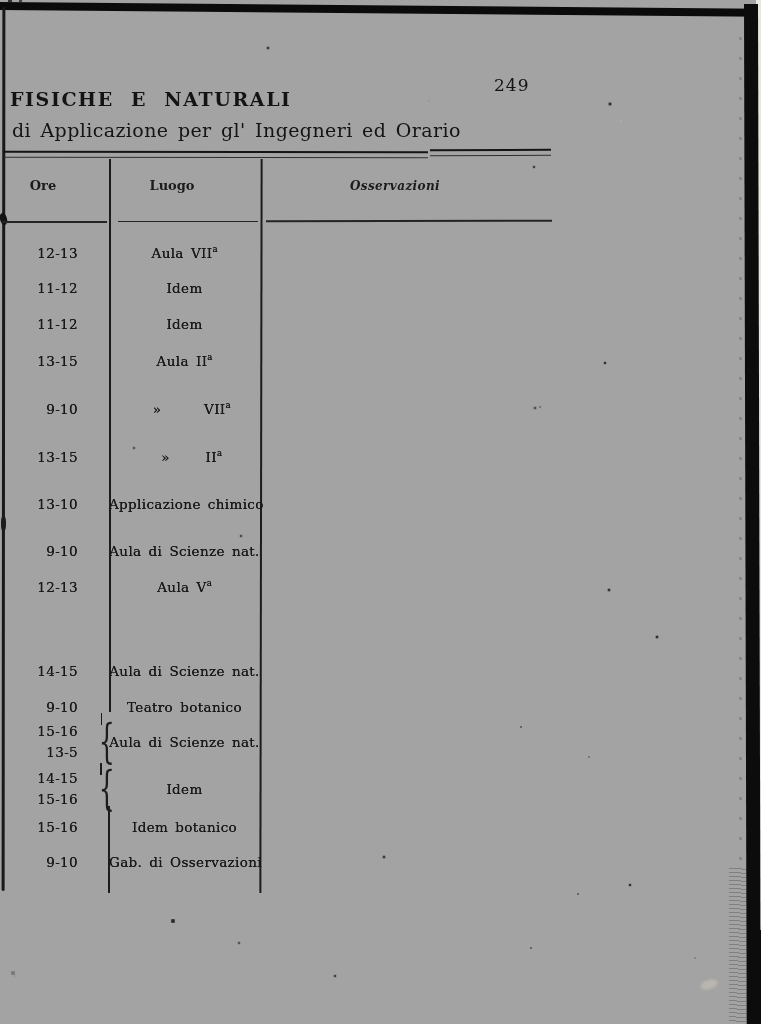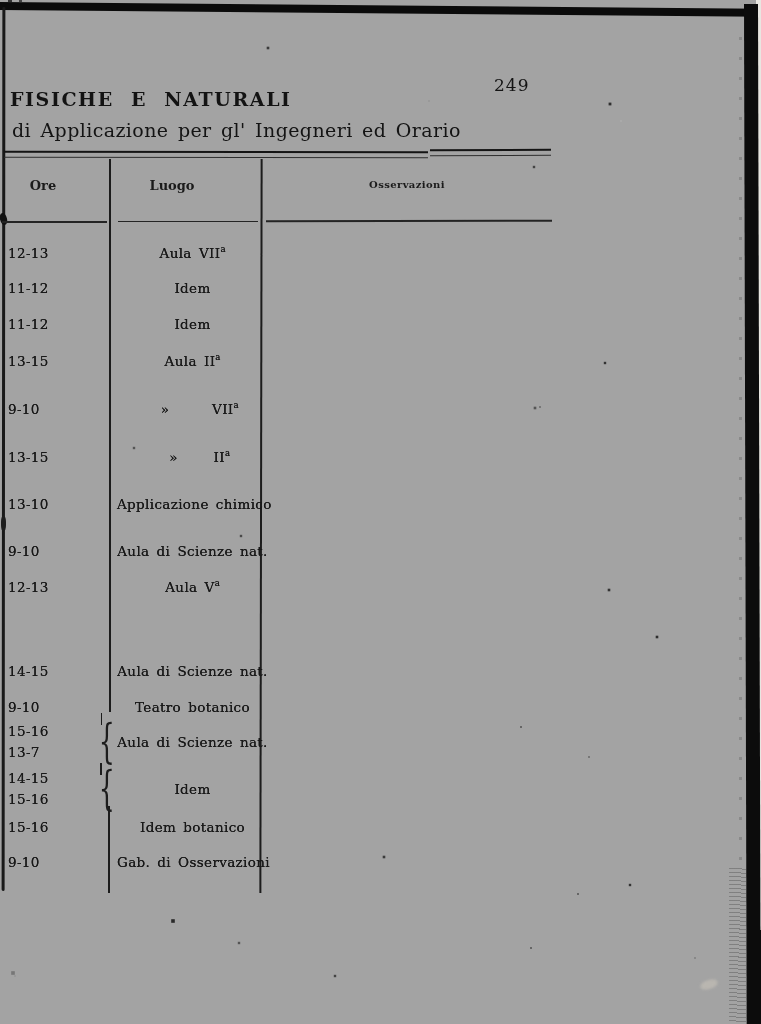--- a/index.html
+++ b/index.html
@@ -59,33 +59,33 @@
   .vrule{position:absolute;width:2.2px;background:#1c1c1c;}
   .v1a{left:108.5px;top:159px;height:553px;}
   .v1b{left:108px;top:806px;height:87px;}
   .v1-tick1{left:100.5px;top:713px;height:12px;width:1.8px;}
   .v1-tick2{left:100px;top:763px;height:12px;width:1.8px;}
   .v2{left:260px;top:159px;height:734px;width:2.4px;transform:rotate(0.1deg);}
   
   .col-label{position:absolute;font-size:13px;font-weight:700;text-align:center;color:#1b1b1b;}
   .cl-ore{left:2px;width:82px;top:178px;}
   .cl-luogo{left:94px;width:156px;top:178px;}
-  .cl-oss{left:262px;width:290px;top:179px;font-size:10px;letter-spacing:.4px;}
+  .cl-oss{left:250px;width:290px;top:179px;font-style:italic;font-size:12px;letter-spacing:.4px;}
   
   .tbody{position:absolute;left:0;top:225px;width:552px;height:670px;}
   .row{position:absolute;left:0;width:552px;display:flex;align-items:center;
     transform:translateY(-50%);font-size:13.5px;letter-spacing:.35px;word-spacing:2.5px;
     color:#191919;text-shadow:0 0 .4px #191919;}
   .row:nth-child(1){top:27px}.row:nth-child(2){top:63px}.row:nth-child(3){top:99px}
   .row:nth-child(4){top:135px}.row:nth-child(5){top:183px}.row:nth-child(6){top:231px}
   .row:nth-child(7){top:279px}.row:nth-child(8){top:326px}.row:nth-child(9){top:361px}
   .row:nth-child(10){top:446px}.row:nth-child(11){top:482px}.row:nth-child(12){top:517px}
   .row:nth-child(13){top:564px}.row:nth-child(14){top:602px}.row:nth-child(15){top:637px}
   .cell{box-sizing:border-box;}
-  .ore{width:109px;flex:none;text-align:left;padding-right:31px;margin-left:8px;}
+  .ore{width:109px;flex:none;text-align:right;padding-right:31px;}
   .pair .ore div{line-height:21px;}
   .luogo{width:151px;flex:none;text-align:center;white-space:pre;}
   .oss{flex:1;}
   sup{font-size:8.5px;vertical-align:6px;letter-spacing:0;}
   .brace{position:absolute;left:92px;top:50%;transform:translateY(-53%) scaleX(.55);
     font-size:46px;font-weight:400;color:#1c1c1c;text-shadow:none;line-height:1;}
 </style>
 </head>
 <body>
 
@@ -176,21 +176,21 @@
         <div class="cell oss"></div>
       </div>
       <div class="row">
         <div class="cell ore">9-10</div>
         <div class="cell luogo">Teatro botanico</div>
         <div class="cell oss"></div>
       </div>
       <div class="row pair">
         <div class="cell ore">
           <div>15-16</div>
-          <div>13-7</div>
+          <div>13-5</div>
         </div>
         <span class="brace">{</span>
         <div class="cell luogo">Aula di Scienze nat.</div>
         <div class="cell oss"></div>
       </div>
       <div class="row pair">
         <div class="cell ore">
           <div>14-15</div>
           <div>15-16</div>
         </div>

